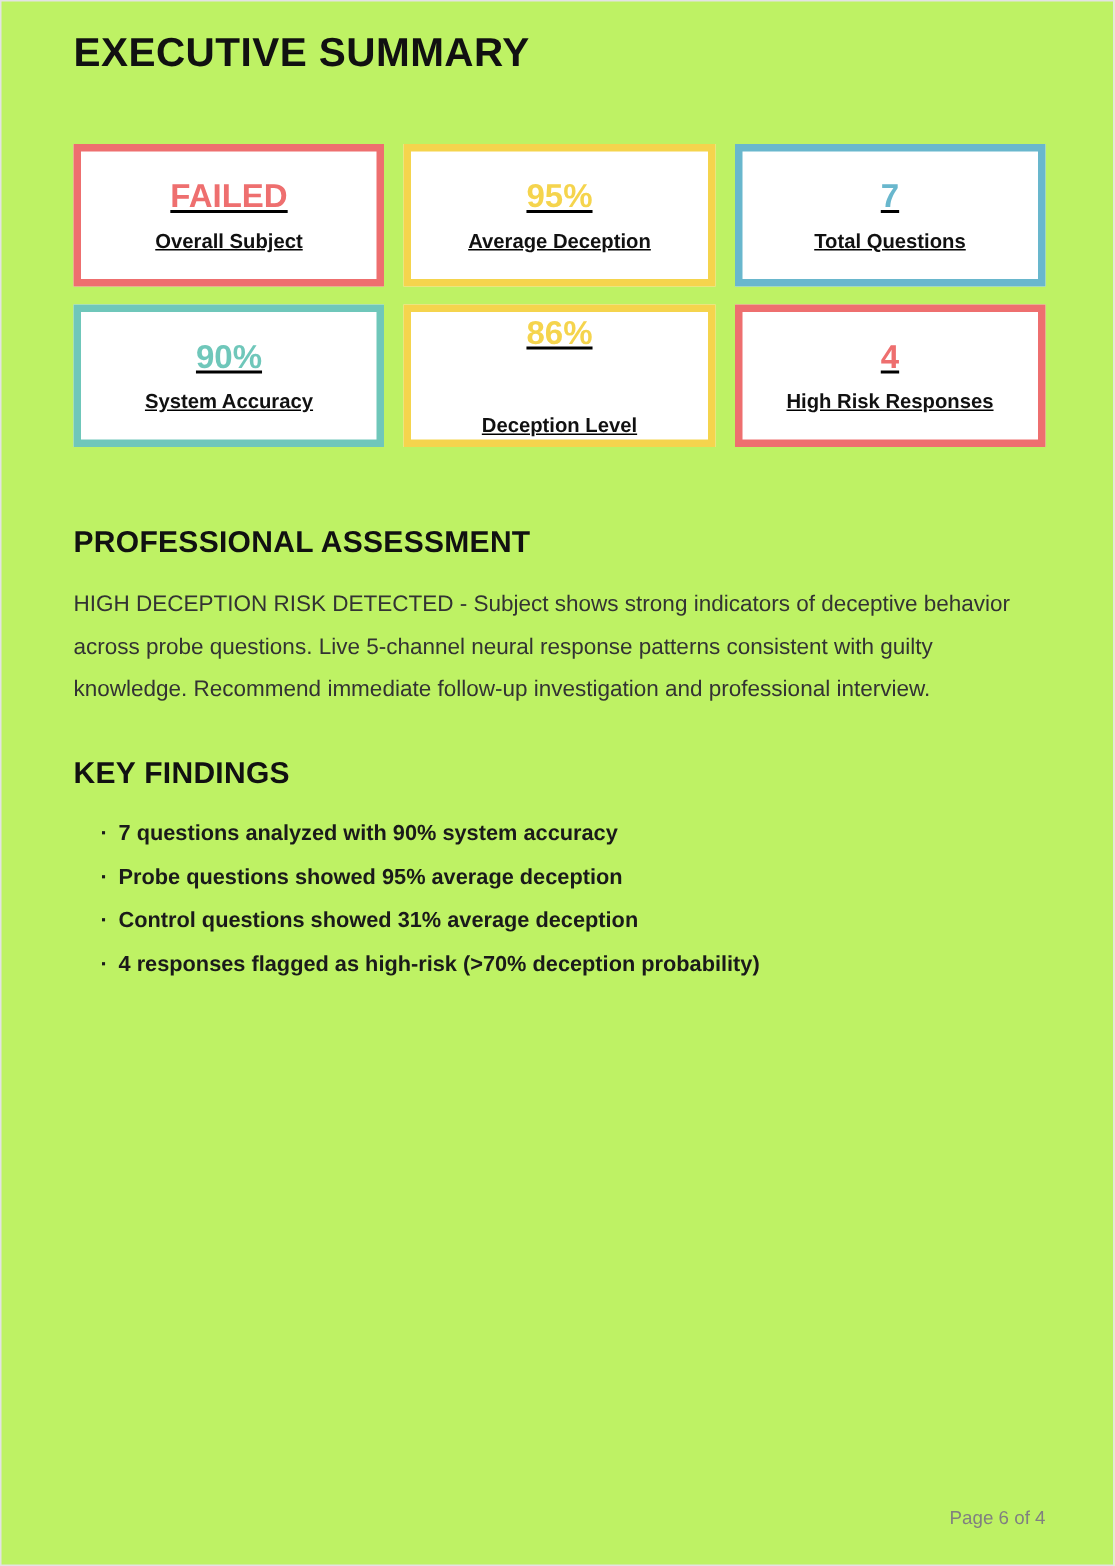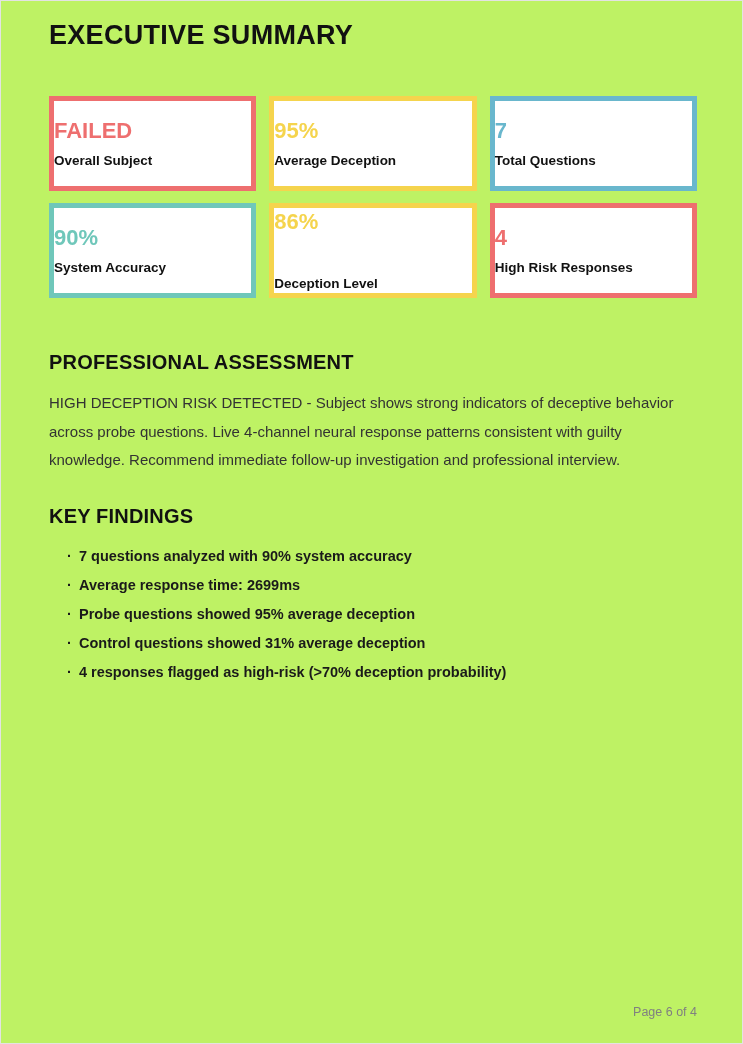--- a/index.html
+++ b/index.html
@@ -28,22 +28,23 @@
     grid-template-columns: repeat(3, 1fr);
     column-gap: 13px;
     row-gap: 12px;
   }
   .stat-card {
     height: 95px;
     border: 5px solid #0369a1;
     background: #ffffff;
     display: flex;
     flex-direction: column;
-    align-items: flex-start;
+    align-items: center;
     justify-content: center;
+    text-decoration: underline;
   }
   .card-value {
     font-size: 22px;
     font-weight: bold;
     line-height: 1.1;
   }
   .card-label {
     margin-top: 9px;
     font-size: 13.5px;
     font-weight: bold;
@@ -121,26 +122,25 @@
       <div class="card-value" style="color: rgb(245, 212, 77);">86%</div>
       <div class="card-label">Deception Level</div>
     </div>
     <div class="stat-card" style="border-color: rgb(238, 111, 111);">
       <div class="card-value" style="color: rgb(238, 111, 111);">4</div>
       <div class="card-label">High Risk Responses</div>
     </div>
   </div>
 
   <h2 class="section-heading pa-heading">PROFESSIONAL ASSESSMENT</h2>
-  <p class="pa-body">HIGH DECEPTION RISK DETECTED - Subject shows strong indicators of deceptive behavior across probe questions. Live 4-channel neural response patterns consistent with guilty knowledge. Recommend immediate follow-up investigation and professional interview.</p>
+  <p class="pa-body">HIGH DECEPTION RISK DETECTED - Subject shows strong indicators of deceptive behavior across probe questions. Live 5-channel neural response patterns consistent with guilty knowledge. Recommend immediate follow-up investigation and professional interview.</p>
 
   <h2 class="section-heading kf-heading">KEY FINDINGS</h2>
   <ul class="kf-list">
     <li class="kf-item">7 questions analyzed with 90% system accuracy</li>
-    <li class="kf-item">Average response time: 2699ms</li>
     <li class="kf-item">Probe questions showed 95% average deception</li>
     <li class="kf-item">Control questions showed 31% average deception</li>
     <li class="kf-item">4 responses flagged as high-risk (&gt;70% deception probability)</li>
   </ul>
 
   <div class="page-footer">Page 6 of 4</div>
 
 </div>
 
 </body></html>

